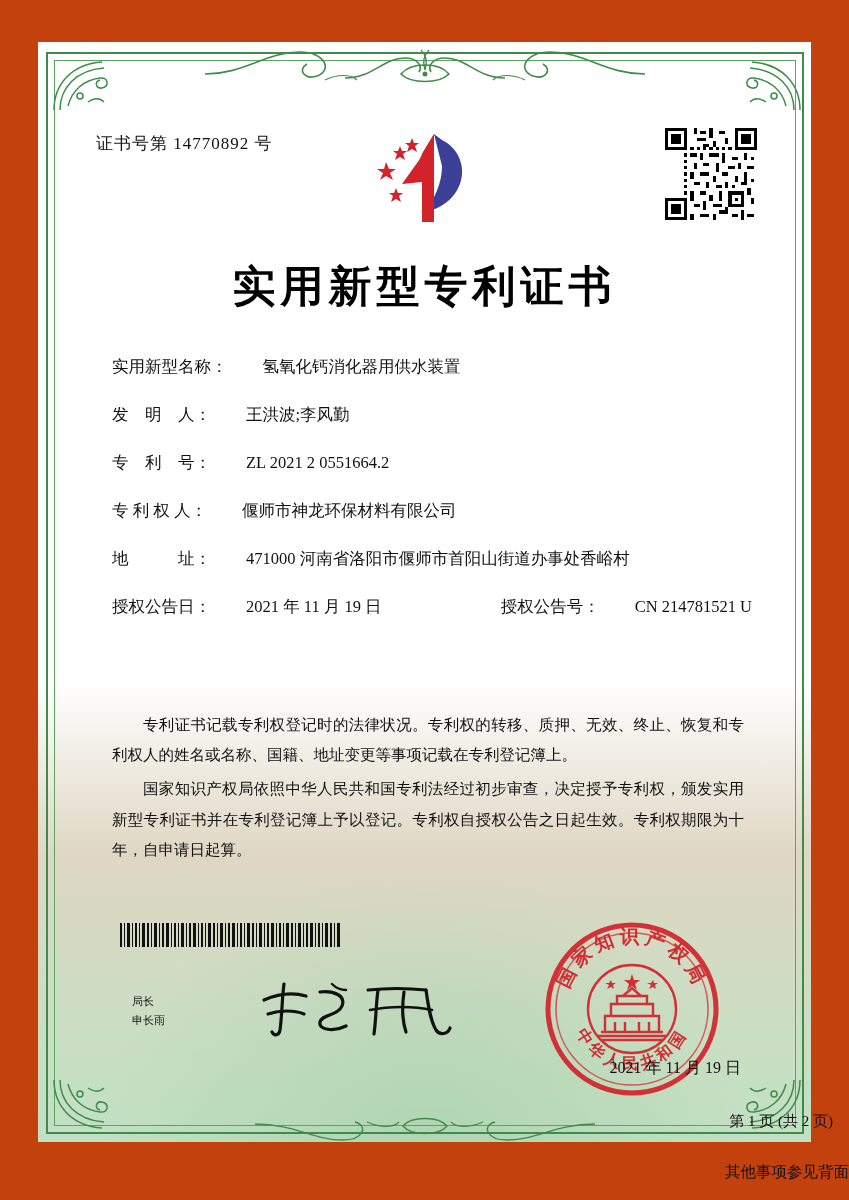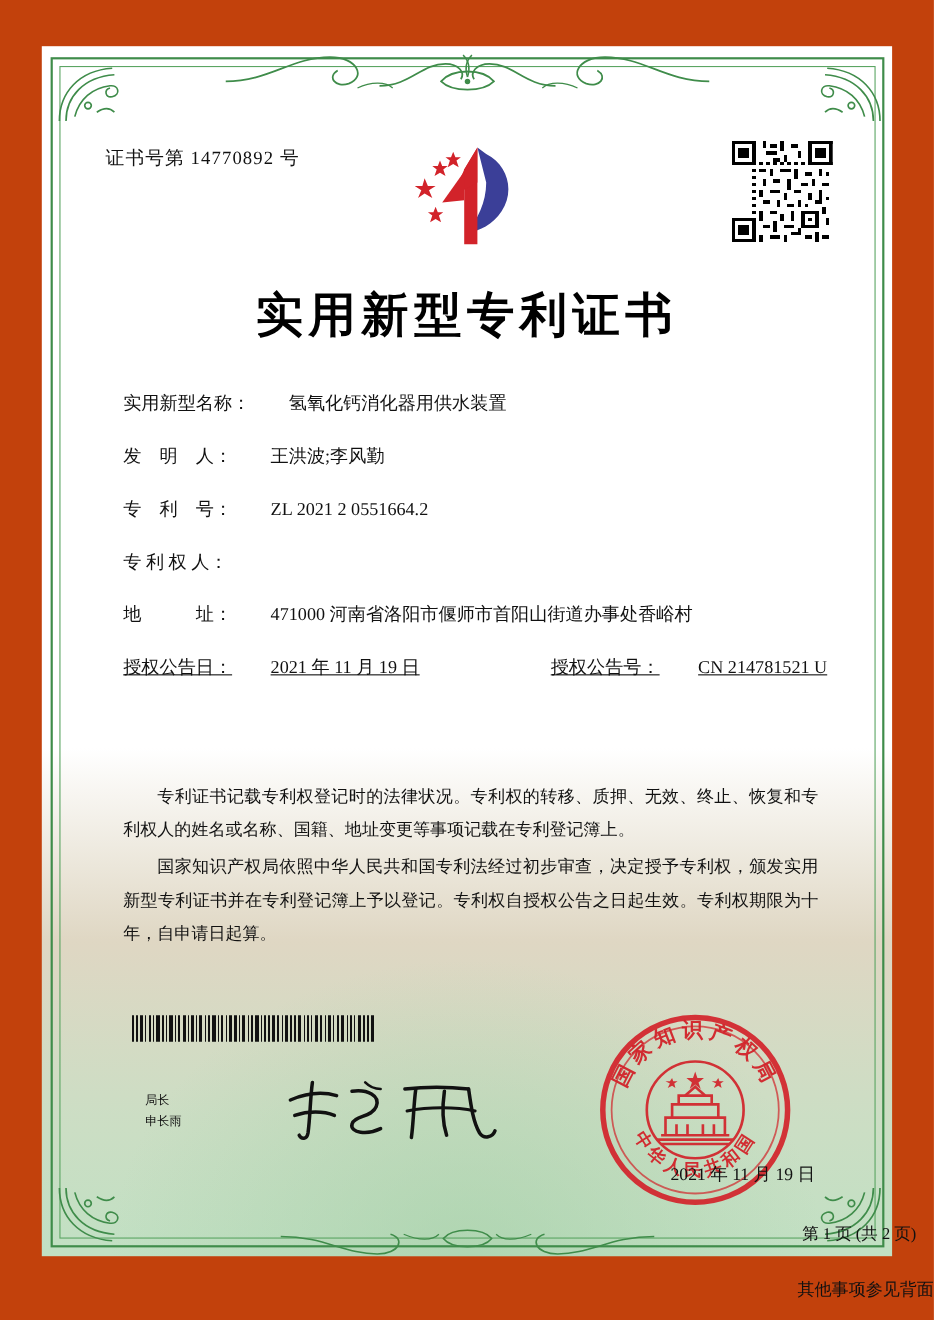--- a/index.html
+++ b/index.html
@@ -148,21 +148,21 @@
   }
   .flabel {
     flex: 0 0 auto;
     letter-spacing: 0px;
   }
   .fvalue {
     flex: 0 1 auto;
     margin-left: 6px;
     letter-spacing: 0px;
   }
-  .frow.split { justify-content: flex-start; text-decoration: underline; }
+  .frow.split { justify-content: flex-start; }
   .gap { display:inline-block; width: 66px; }
 
   
   .body-text {
     position: absolute;
     left: 112px; top: 710px;
     width: 632px;
     font-size: 15.5px;
     line-height: 1.95;
     color: #111;
@@ -428,20 +428,21 @@
     <div class="frow">
       <span class="flabel">发　明　人：</span>
       <span class="fvalue">王洪波;李风勤</span>
     </div>
     <div class="frow">
       <span class="flabel">专　利　号：</span>
       <span class="fvalue">ZL 2021 2 0551664.2</span>
     </div>
     <div class="frow">
       <span class="flabel">专 利 权 人：</span>
+      <span class="fvalue">偃师市神龙环保材料有限公司</span>
     </div>
     <div class="frow">
       <span class="flabel">地　　　址：</span>
       <span class="fvalue">471000 河南省洛阳市偃师市首阳山街道办事处香峪村</span>
     </div>
     <div class="frow split">
       <span class="flabel">授权公告日：</span>
       <span class="fvalue">2021 年 11 月 19 日</span>
       <span class="gap"></span>
       <span class="flabel">授权公告号：</span>

